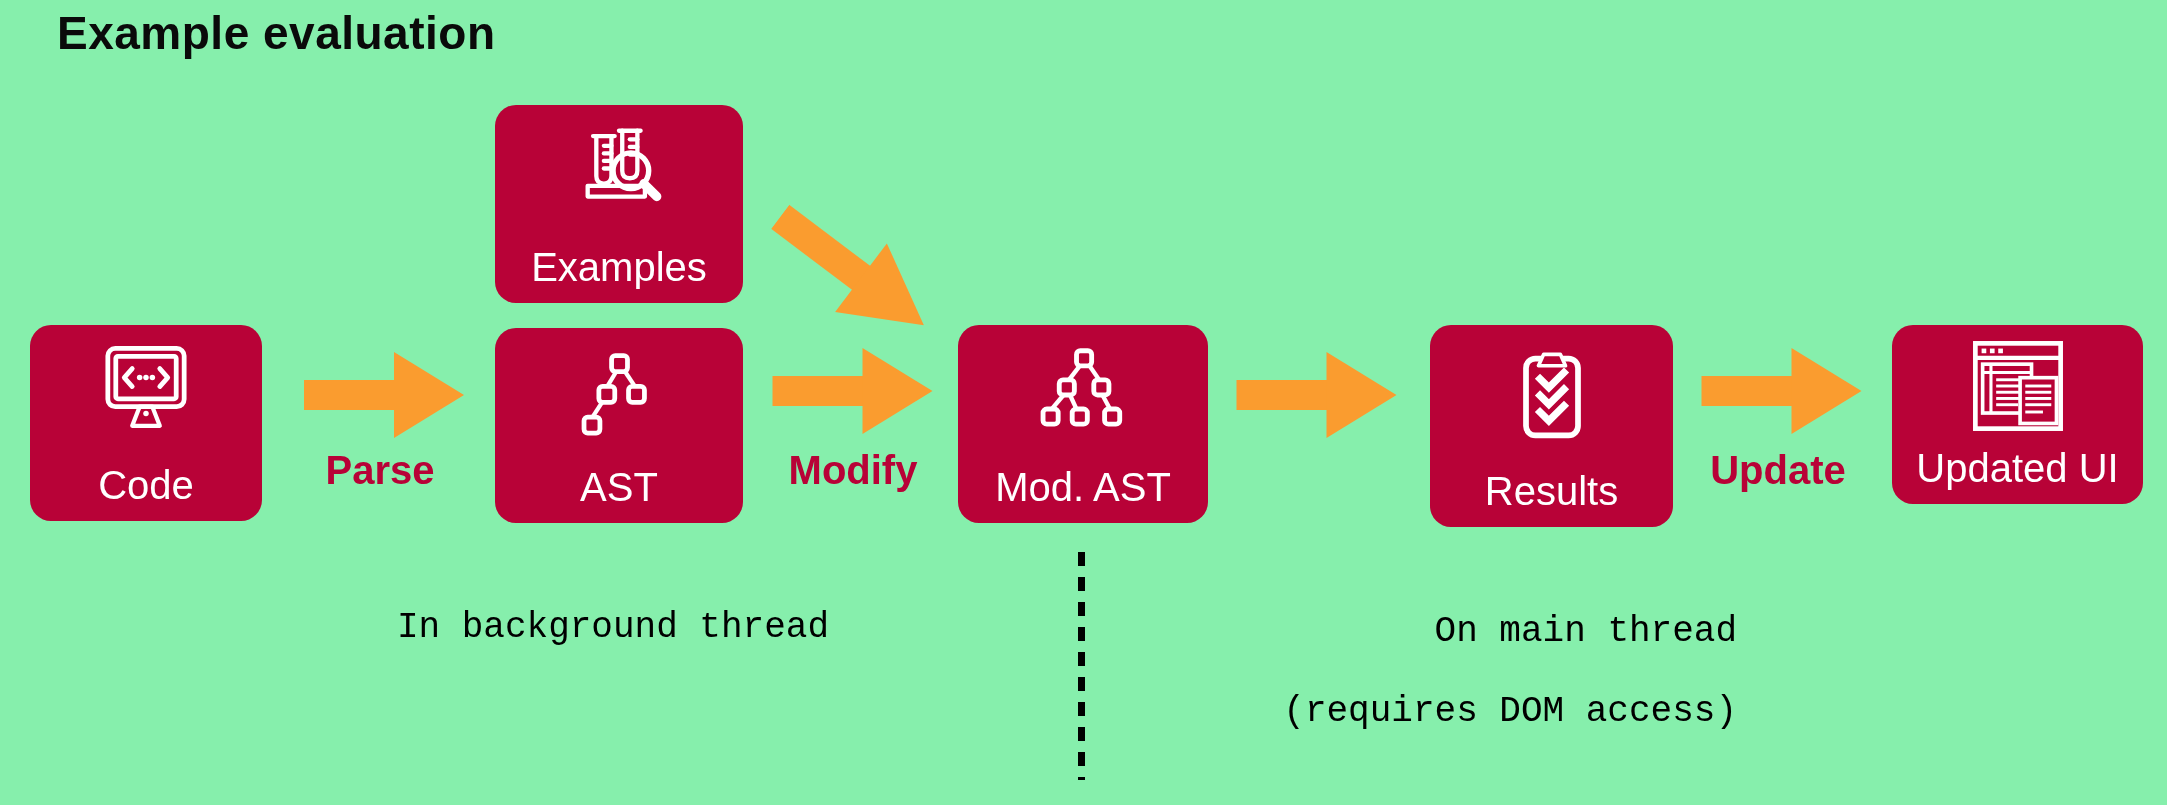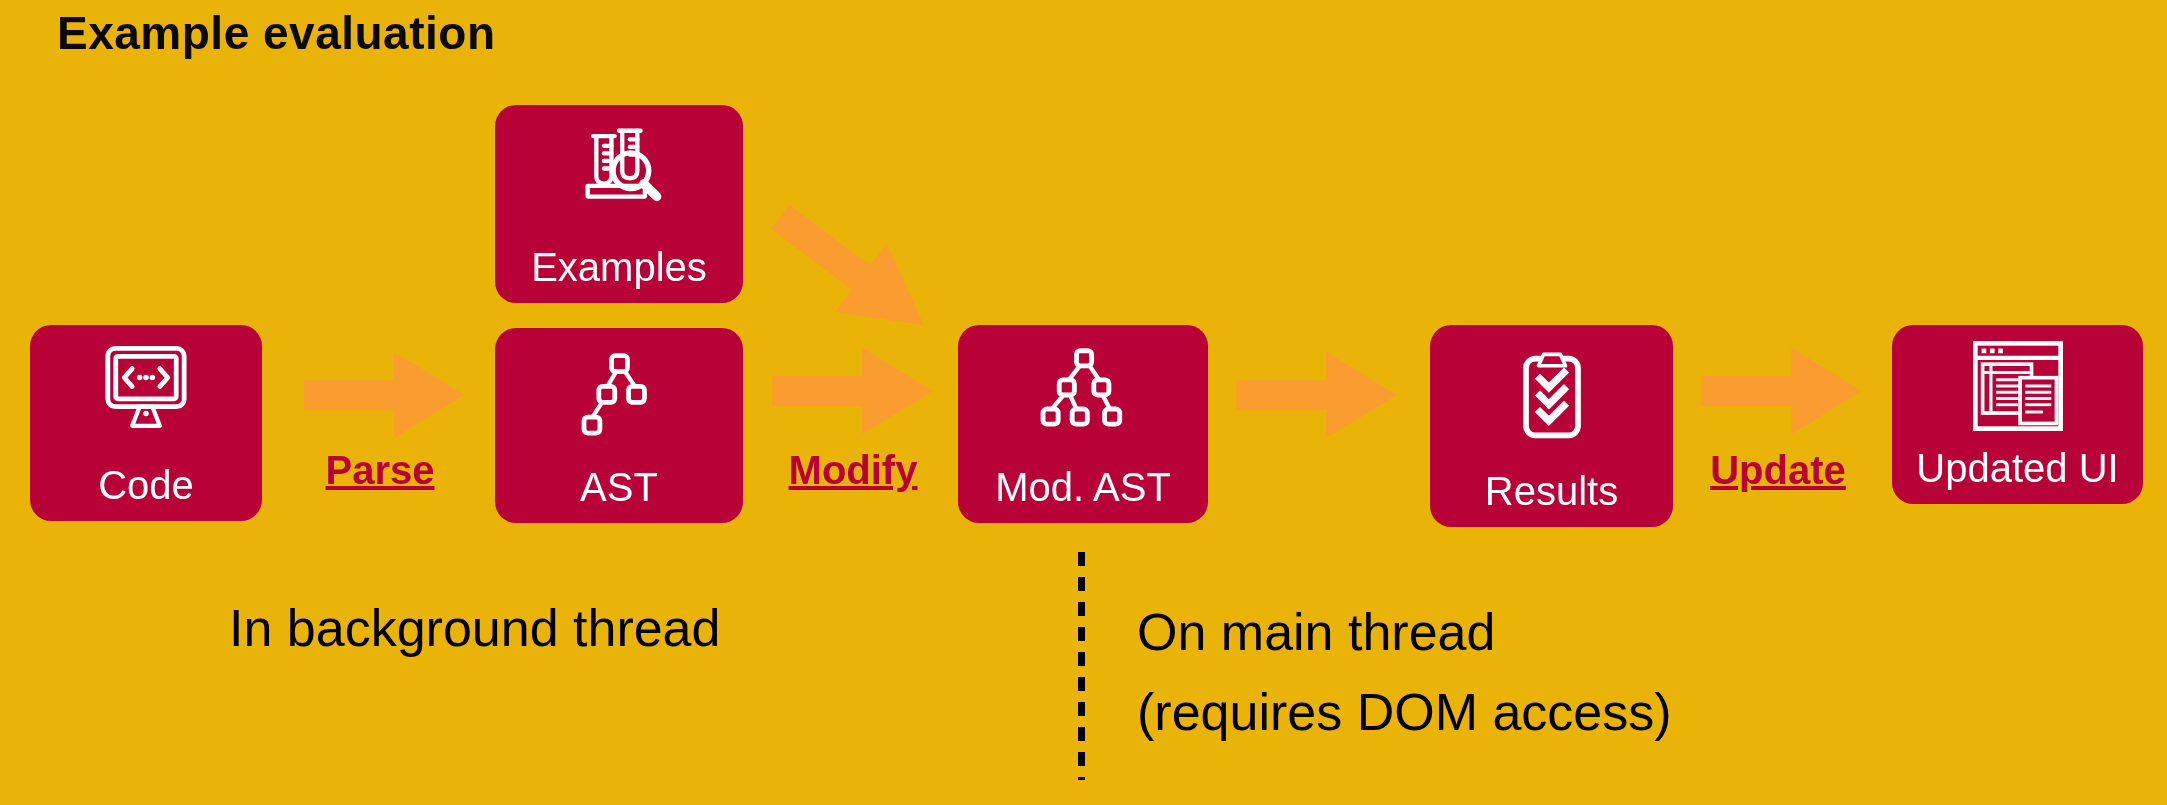--- a/index.html
+++ b/index.html
@@ -1,19 +1,19 @@
 <!DOCTYPE html>
 <html style="--box: #B80237; --arrow: #FA9C2F; --step: #B80237; --caption: #000000;"><head>
 <meta charset="utf-8">
 <style>
   html,body{margin:0;padding:0;background:#fff;}
   #canvas{
     position:relative;
     width:2167px;height:805px;
-    background:#eab308;
+    background:#86efac;
     font-family:"Liberation Sans", sans-serif;
     overflow:hidden;
   }
   .title{
     position:absolute;left:57px;top:6px;
     font-size:46px;line-height:54px;font-weight:600;color:#0a0a0a;
     letter-spacing:0.5px;
   }
   .box{
     position:absolute;
@@ -30,26 +30,26 @@
   .box-label{
     color:#fff;font-size:40px;line-height:44px;font-weight:400;
     white-space:nowrap;
   }
   .arrow{position:absolute;}
   .arrow svg{display:block;width:100%;height:100%;color:var(--arrow,#FA9C2F);}
   .step-label{
     position:absolute;width:200px;text-align:center;
     color:var(--step,#B80237);font-size:40px;line-height:44px;font-weight:bold;
     white-space:nowrap;
-    text-decoration:underline;
   }
   .caption{
-    position:absolute;width:600px;text-align:left;
-    color:var(--caption,#000);font-size:52px;line-height:80px;font-weight:400;
+    position:absolute;width:600px;text-align:right;
+    color:var(--caption,#000);font-size:36px;line-height:80px;font-weight:400;
     white-space:nowrap;
+    font-family:Liberation Mono, monospace;
   }
   .caption.single{line-height:52px;}
   .divider{
     position:absolute;left:1078px;top:552px;width:7px;height:228px;
     background:repeating-linear-gradient(to bottom,#000 0 14px,transparent 14px 25px);
   }
   .node{fill:var(--box,#B80237);stroke:#fff;}
   .panel{fill:var(--box,#B80237);stroke:#fff;}
 </style>
 </head>

